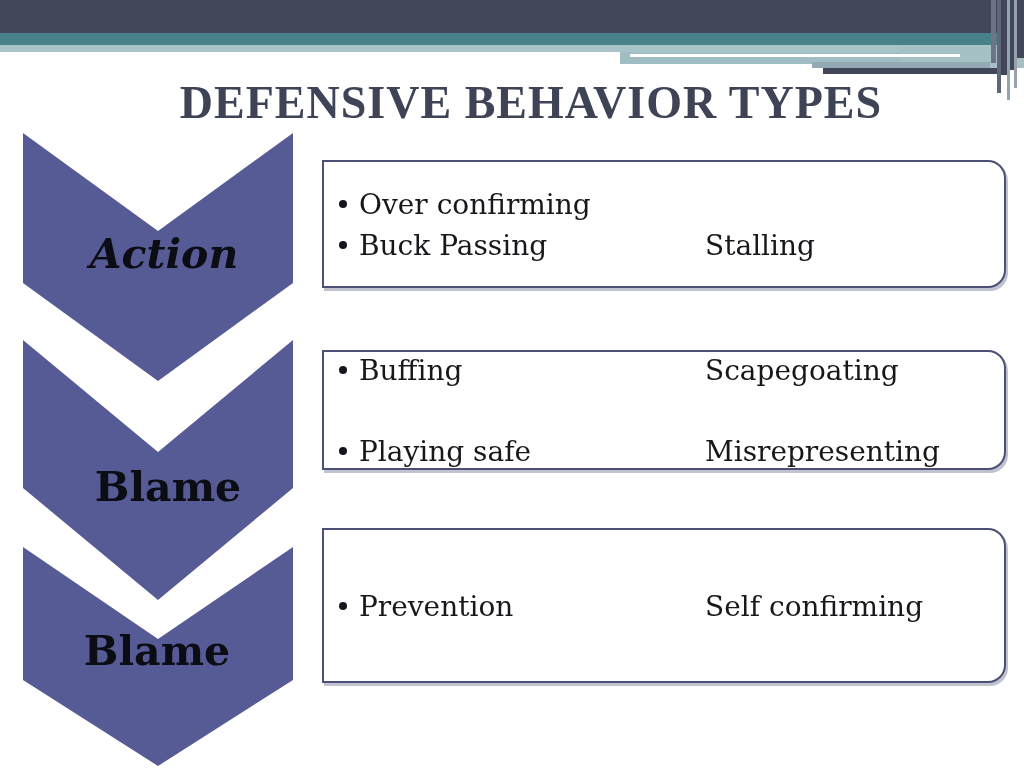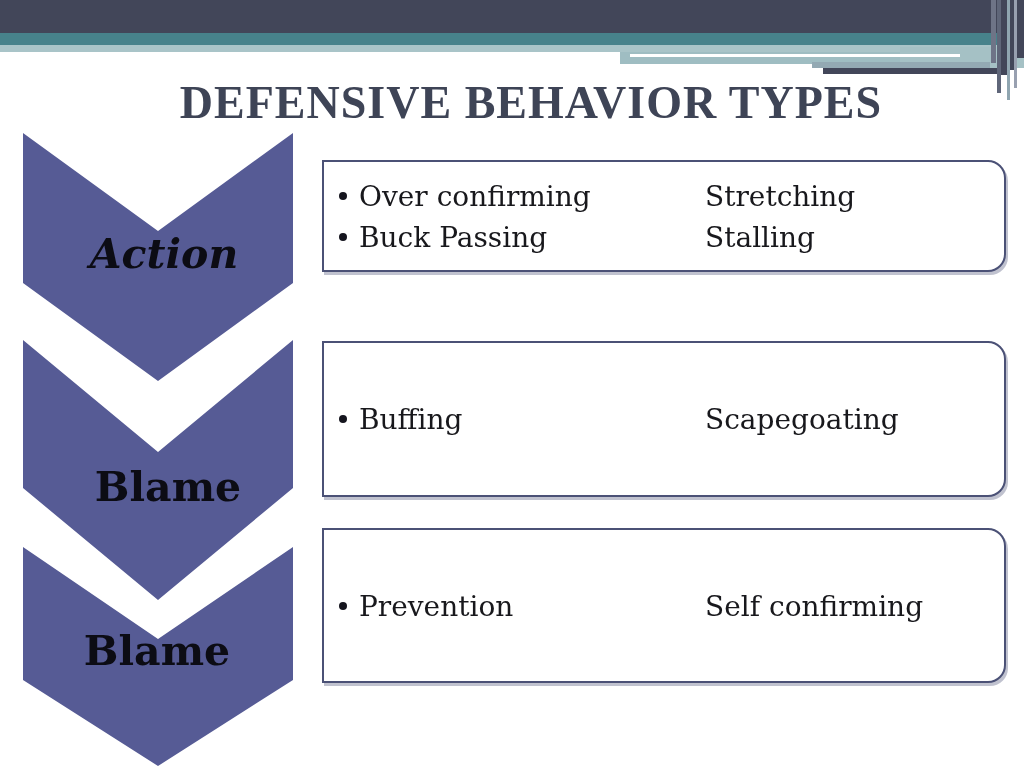--- a/index.html
+++ b/index.html
@@ -43,22 +43,22 @@
   .lbl-blame{left:168px;top:487px;}
   .lbl-change{left:157px;top:651px;}
   
   .box{
     left:322px;width:684px;box-sizing:border-box;background:#ffffff;
     border:2px solid var(--box_border,#4B5176);
     border-radius:0 18px 18px 0;
     box-shadow:2px 3px 0 rgba(75,81,118,0.35);
     display:flex;flex-direction:column;justify-content:center;
   }
-  .box1{top:160px;height:112px;}
-  .box2{top:341px;height:156px;}
+  .box1{top:160px;height:128px;}
+  .box2{top:350px;height:120px;justify-content:flex-end;}
   .box2 .row + .row{margin-top:46px;}
   .box3{top:528px;height:155px;}
   .row{position:relative;height:41px;}
   .bullet{
     position:absolute;left:15px;top:50%;transform:translateY(-50%);
     width:8px;height:8px;border-radius:50%;background:#15151E;
   }
   .cell{
     position:absolute;top:50%;transform:translateY(-50%);white-space:nowrap;
     font-family:"DejaVu Serif","Liberation Serif",serif;
@@ -95,35 +95,39 @@
 </svg>
 
 <div class="abs chev-label lbl-action">Action</div>
 <div class="abs chev-label lbl-blame">Blame</div>
 <div class="abs chev-label lbl-change">Blame</div>
 
 <div class="abs box box1">
   <div class="row">
     <span class="bullet"></span>
     <span class="cell c1">Over confirming</span>
-    <span class="cell c2">Stretching</span>
   </div>
   <div class="row">
     <span class="bullet"></span>
     <span class="cell c1">Buck Passing</span>
     <span class="cell c2">Stalling</span>
   </div>
 </div>
 
 <div class="abs box box2">
   <div class="row">
     <span class="bullet"></span>
     <span class="cell c1">Buffing</span>
     <span class="cell c2">Scapegoating</span>
   </div>
+  <div class="row">
+    <span class="bullet"></span>
+    <span class="cell c1">Playing safe</span>
+    <span class="cell c2">Misrepresenting</span>
+  </div>
 </div>
 
 <div class="abs box box3">
   <div class="row">
     <span class="bullet"></span>
     <span class="cell c1">Prevention</span>
     <span class="cell c2">Self confirming</span>
   </div>
 </div>
 

